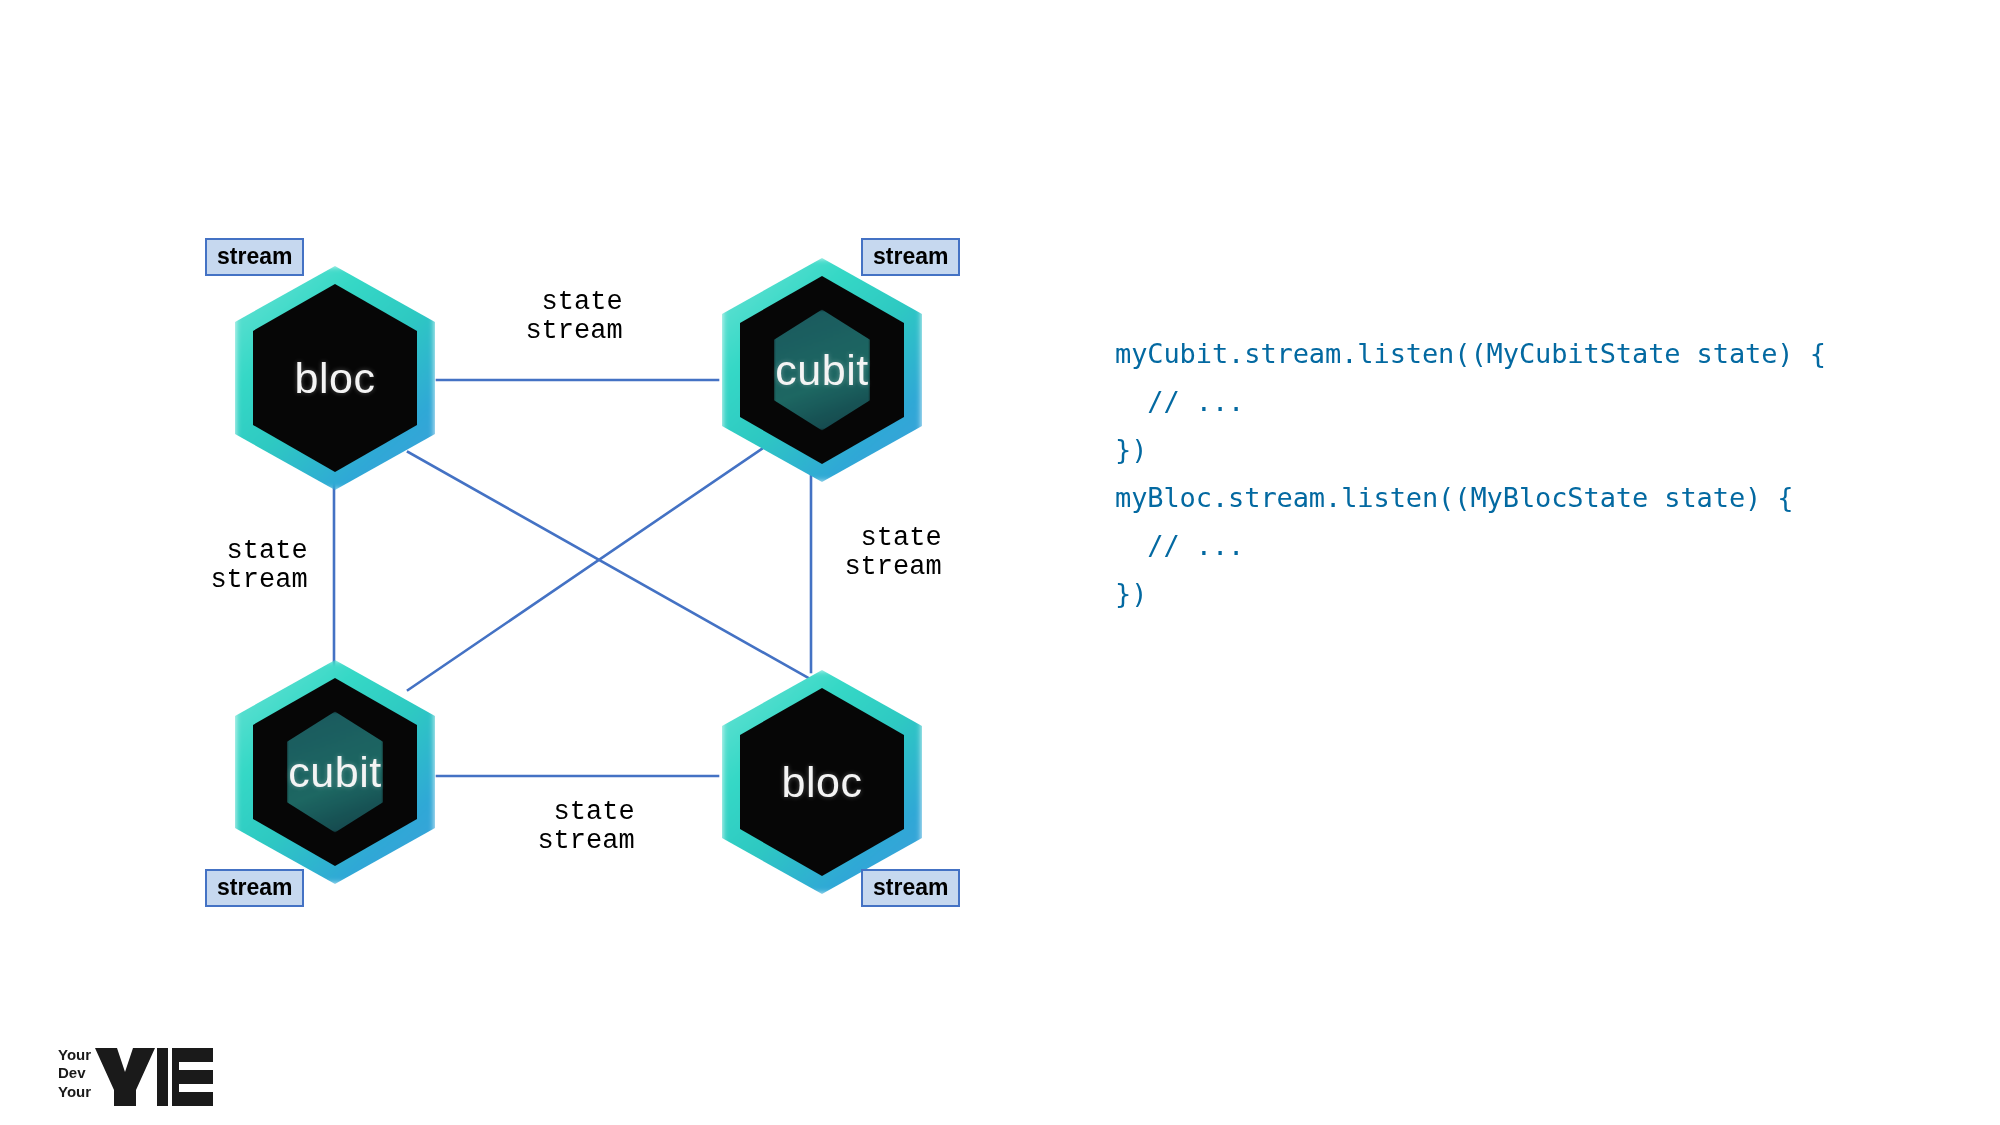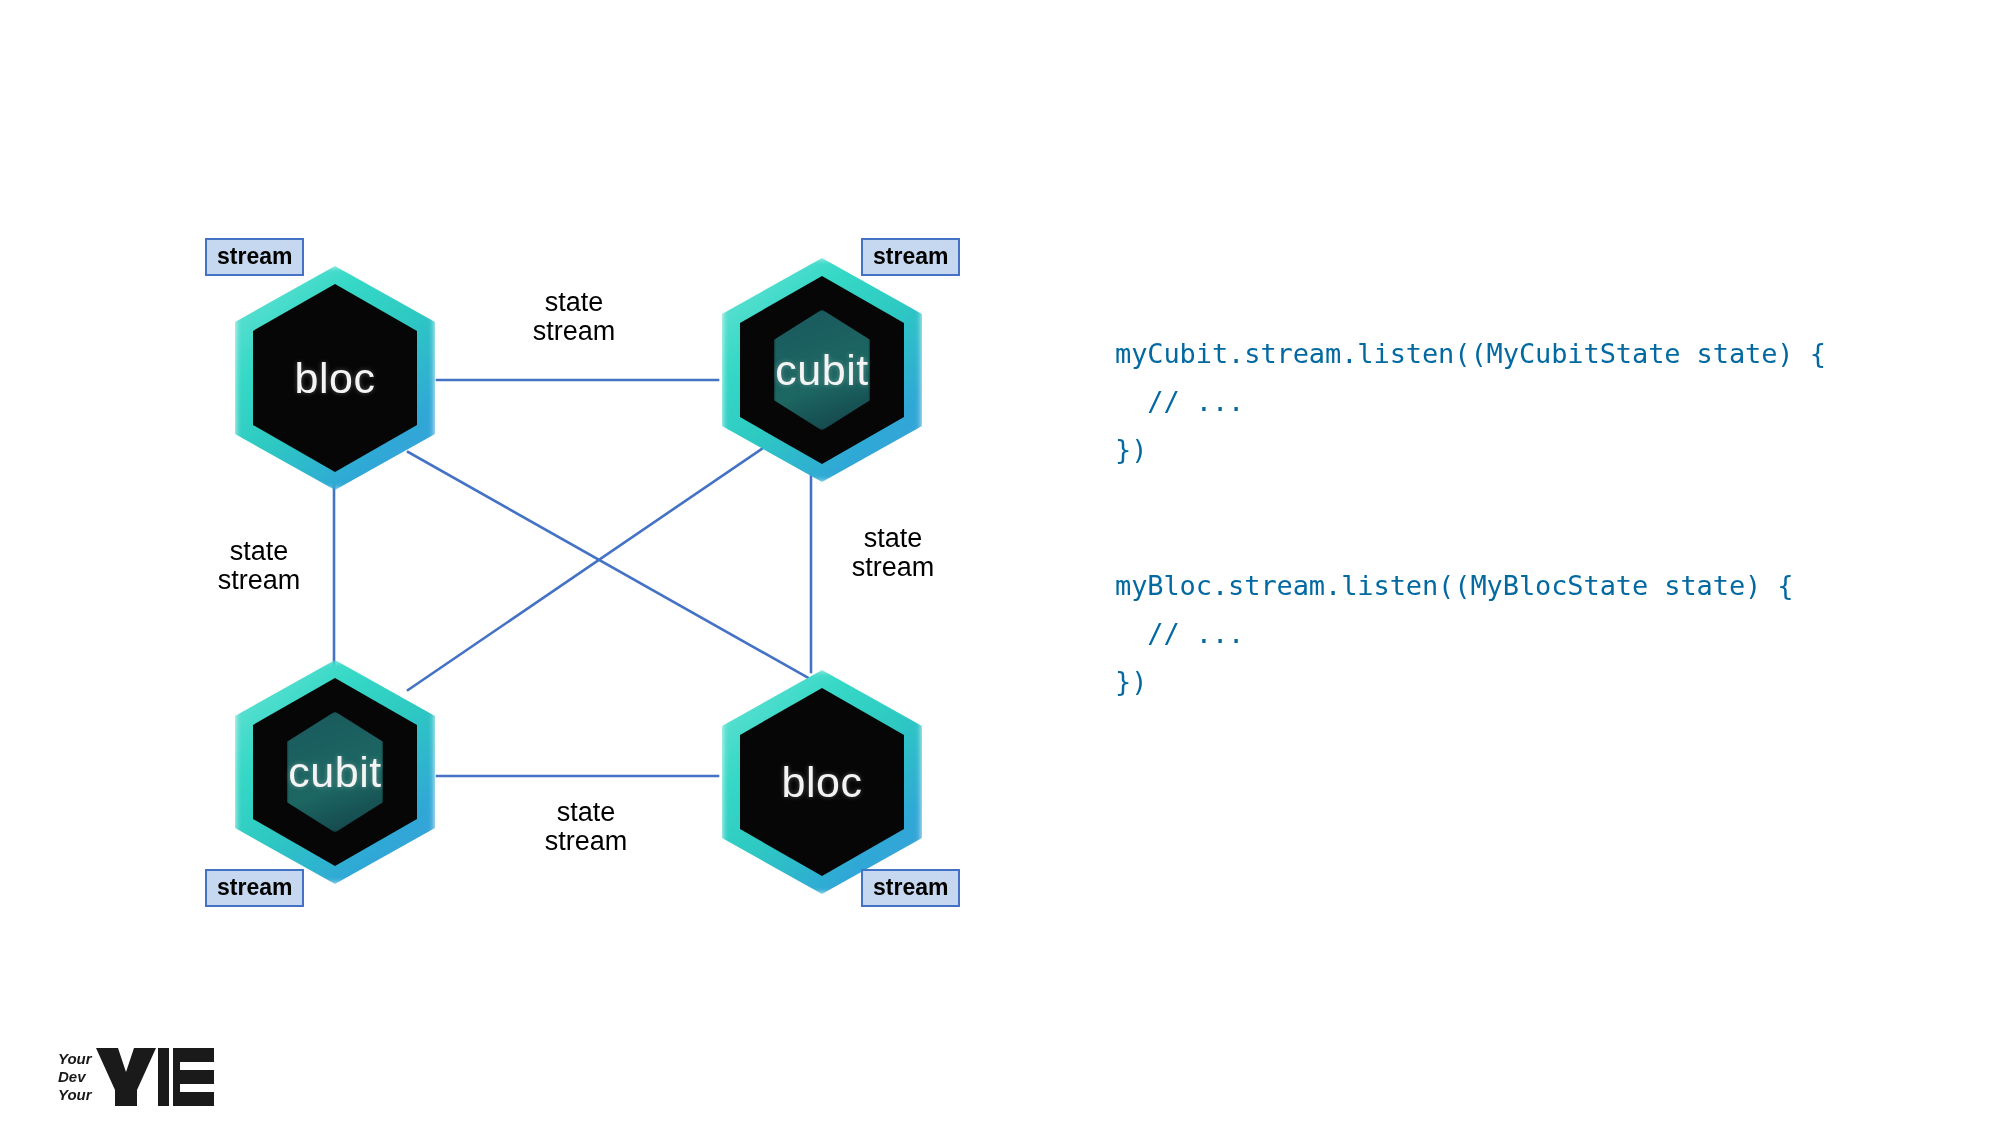--- a/index.html
+++ b/index.html
@@ -114,53 +114,52 @@
     white-space: nowrap;
     box-sizing: border-box;
   }
 
   
   .edge-label {
     position: absolute;
     color: #000000;
     font-size: 27px;
     line-height: 1.08;
-    text-align: center;
+    text-align: right;
     white-space: nowrap;
-    font-family: Liberation Sans, sans-serif;
+    font-family: Liberation Mono, monospace;
     transform: translate(-50%, -50%);
   }
   .edge-label span { display: block; }
 
   
   #code-col {
     position: absolute;
     left: 1115px;
     top: 330px;
     width: 860px;
   }
   .code-block {
     font-family: "DejaVu Sans Mono", "Liberation Mono", monospace;
     font-size: 27px;
     line-height: 1.78;
     color: #0369a1;
     white-space: pre;
     letter-spacing: -0.1px;
   }
-  .code-block + .code-block { margin-top: 88px; }
+  .code-block + .code-block { }
 
   
   #logo {
     position: absolute;
     left: 58px;
     top: 1046px;
     display: flex;
-    align-items: center;
+    align-items: flex-start;
     height: 62px;
-    font-style: italic;
   }
   #logo-words {
     font-family: "Liberation Sans", sans-serif;
     font-weight: bold;
     font-size: 15px;
     line-height: 1.22;
     color: #1a1a1a;
     text-align: left;
     margin-right: 4px;
   }

